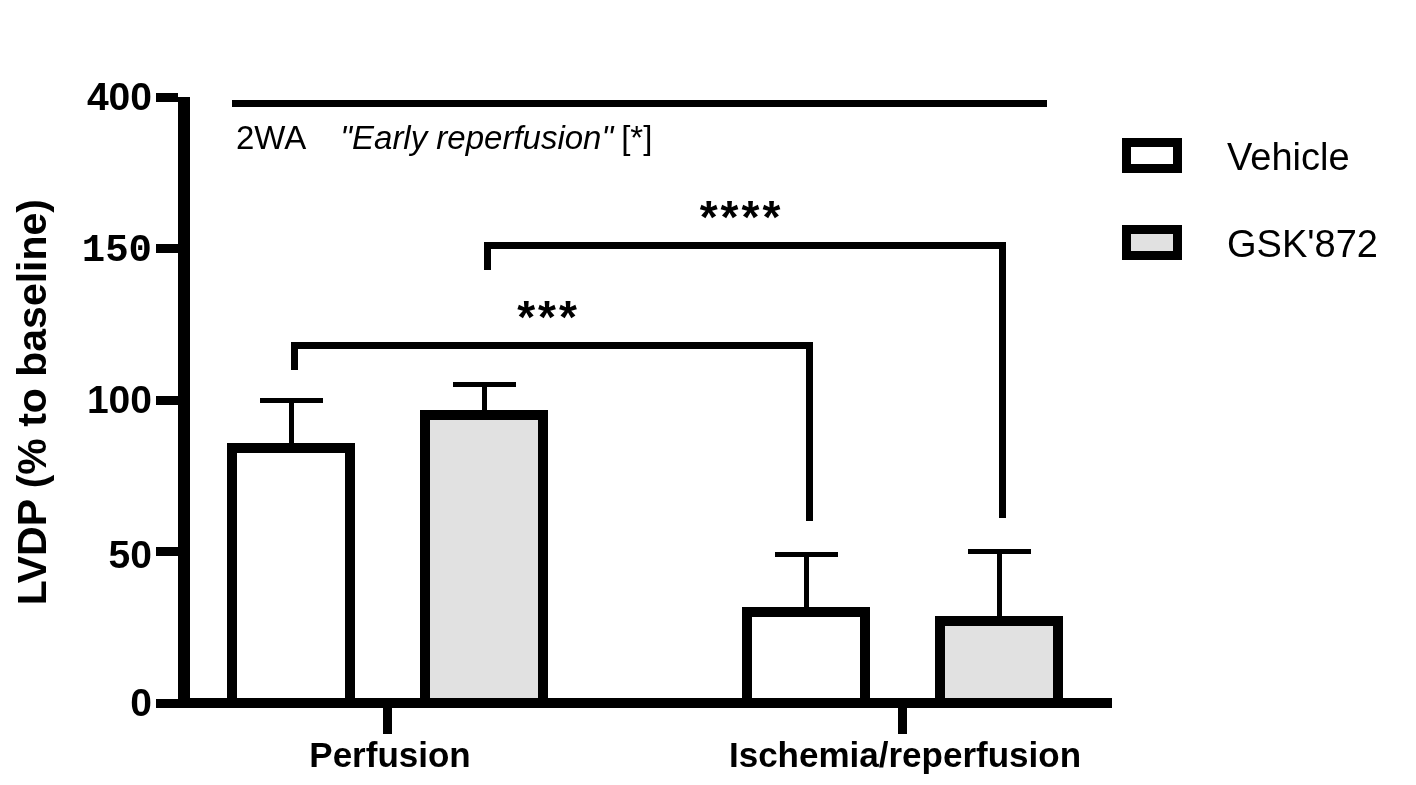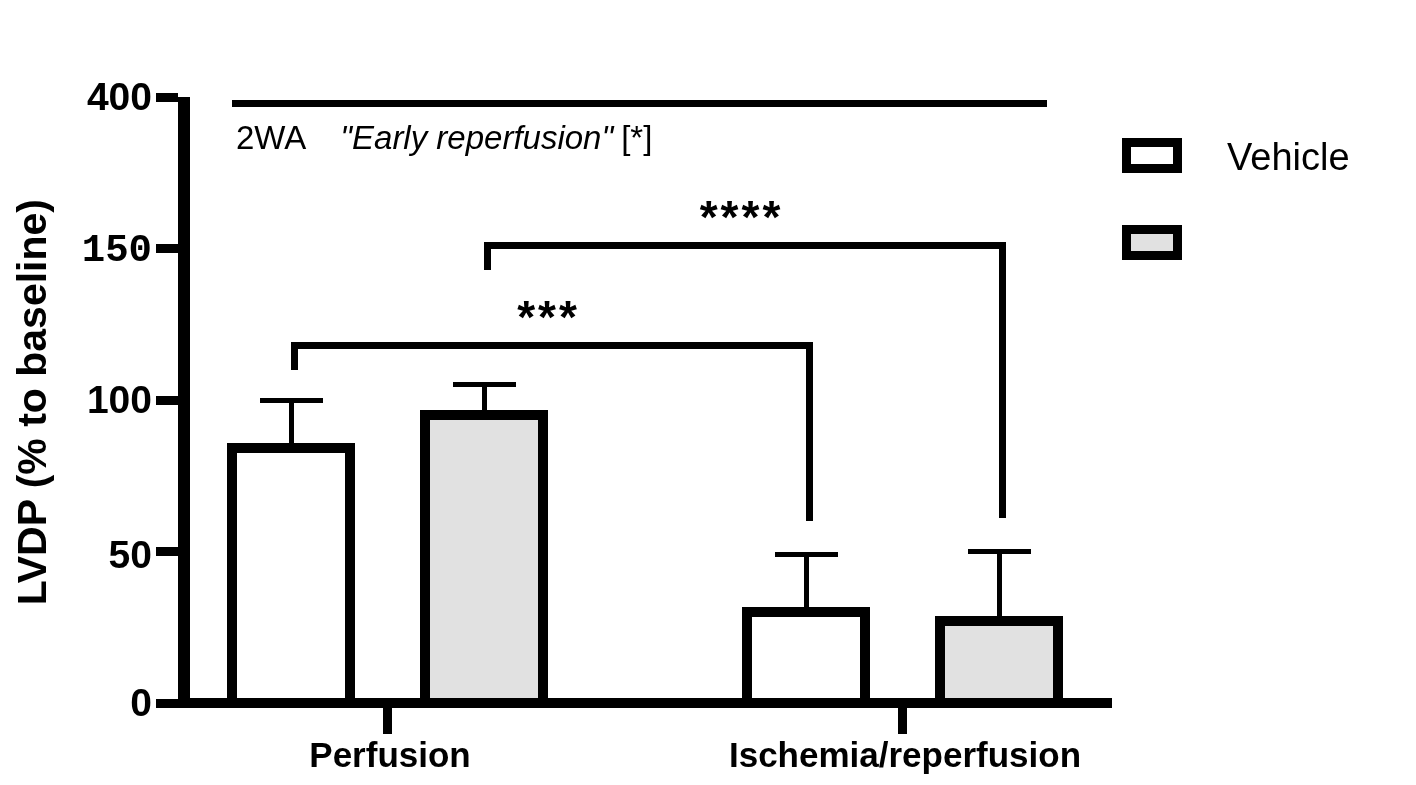--- a/index.html
+++ b/index.html
@@ -116,15 +116,16 @@
   <div class="x-label x-label-0">Perfusion</div>
   <div class="x-label x-label-1">Ischemia/reperfusion</div>
 
   <div class="legend">
     <div class="legend-row">
       <span class="swatch" id="swatch-0" style="background: rgb(255, 255, 255);"></span>
       <span class="legend-label">Vehicle</span>
     </div>
     <div class="legend-row">
       <span class="swatch" id="swatch-1" style="background: rgb(225, 225, 225);"></span>
+      <span class="legend-label">GSK'872</span>
     </div>
   </div>
 </div>
 
 </body></html>

